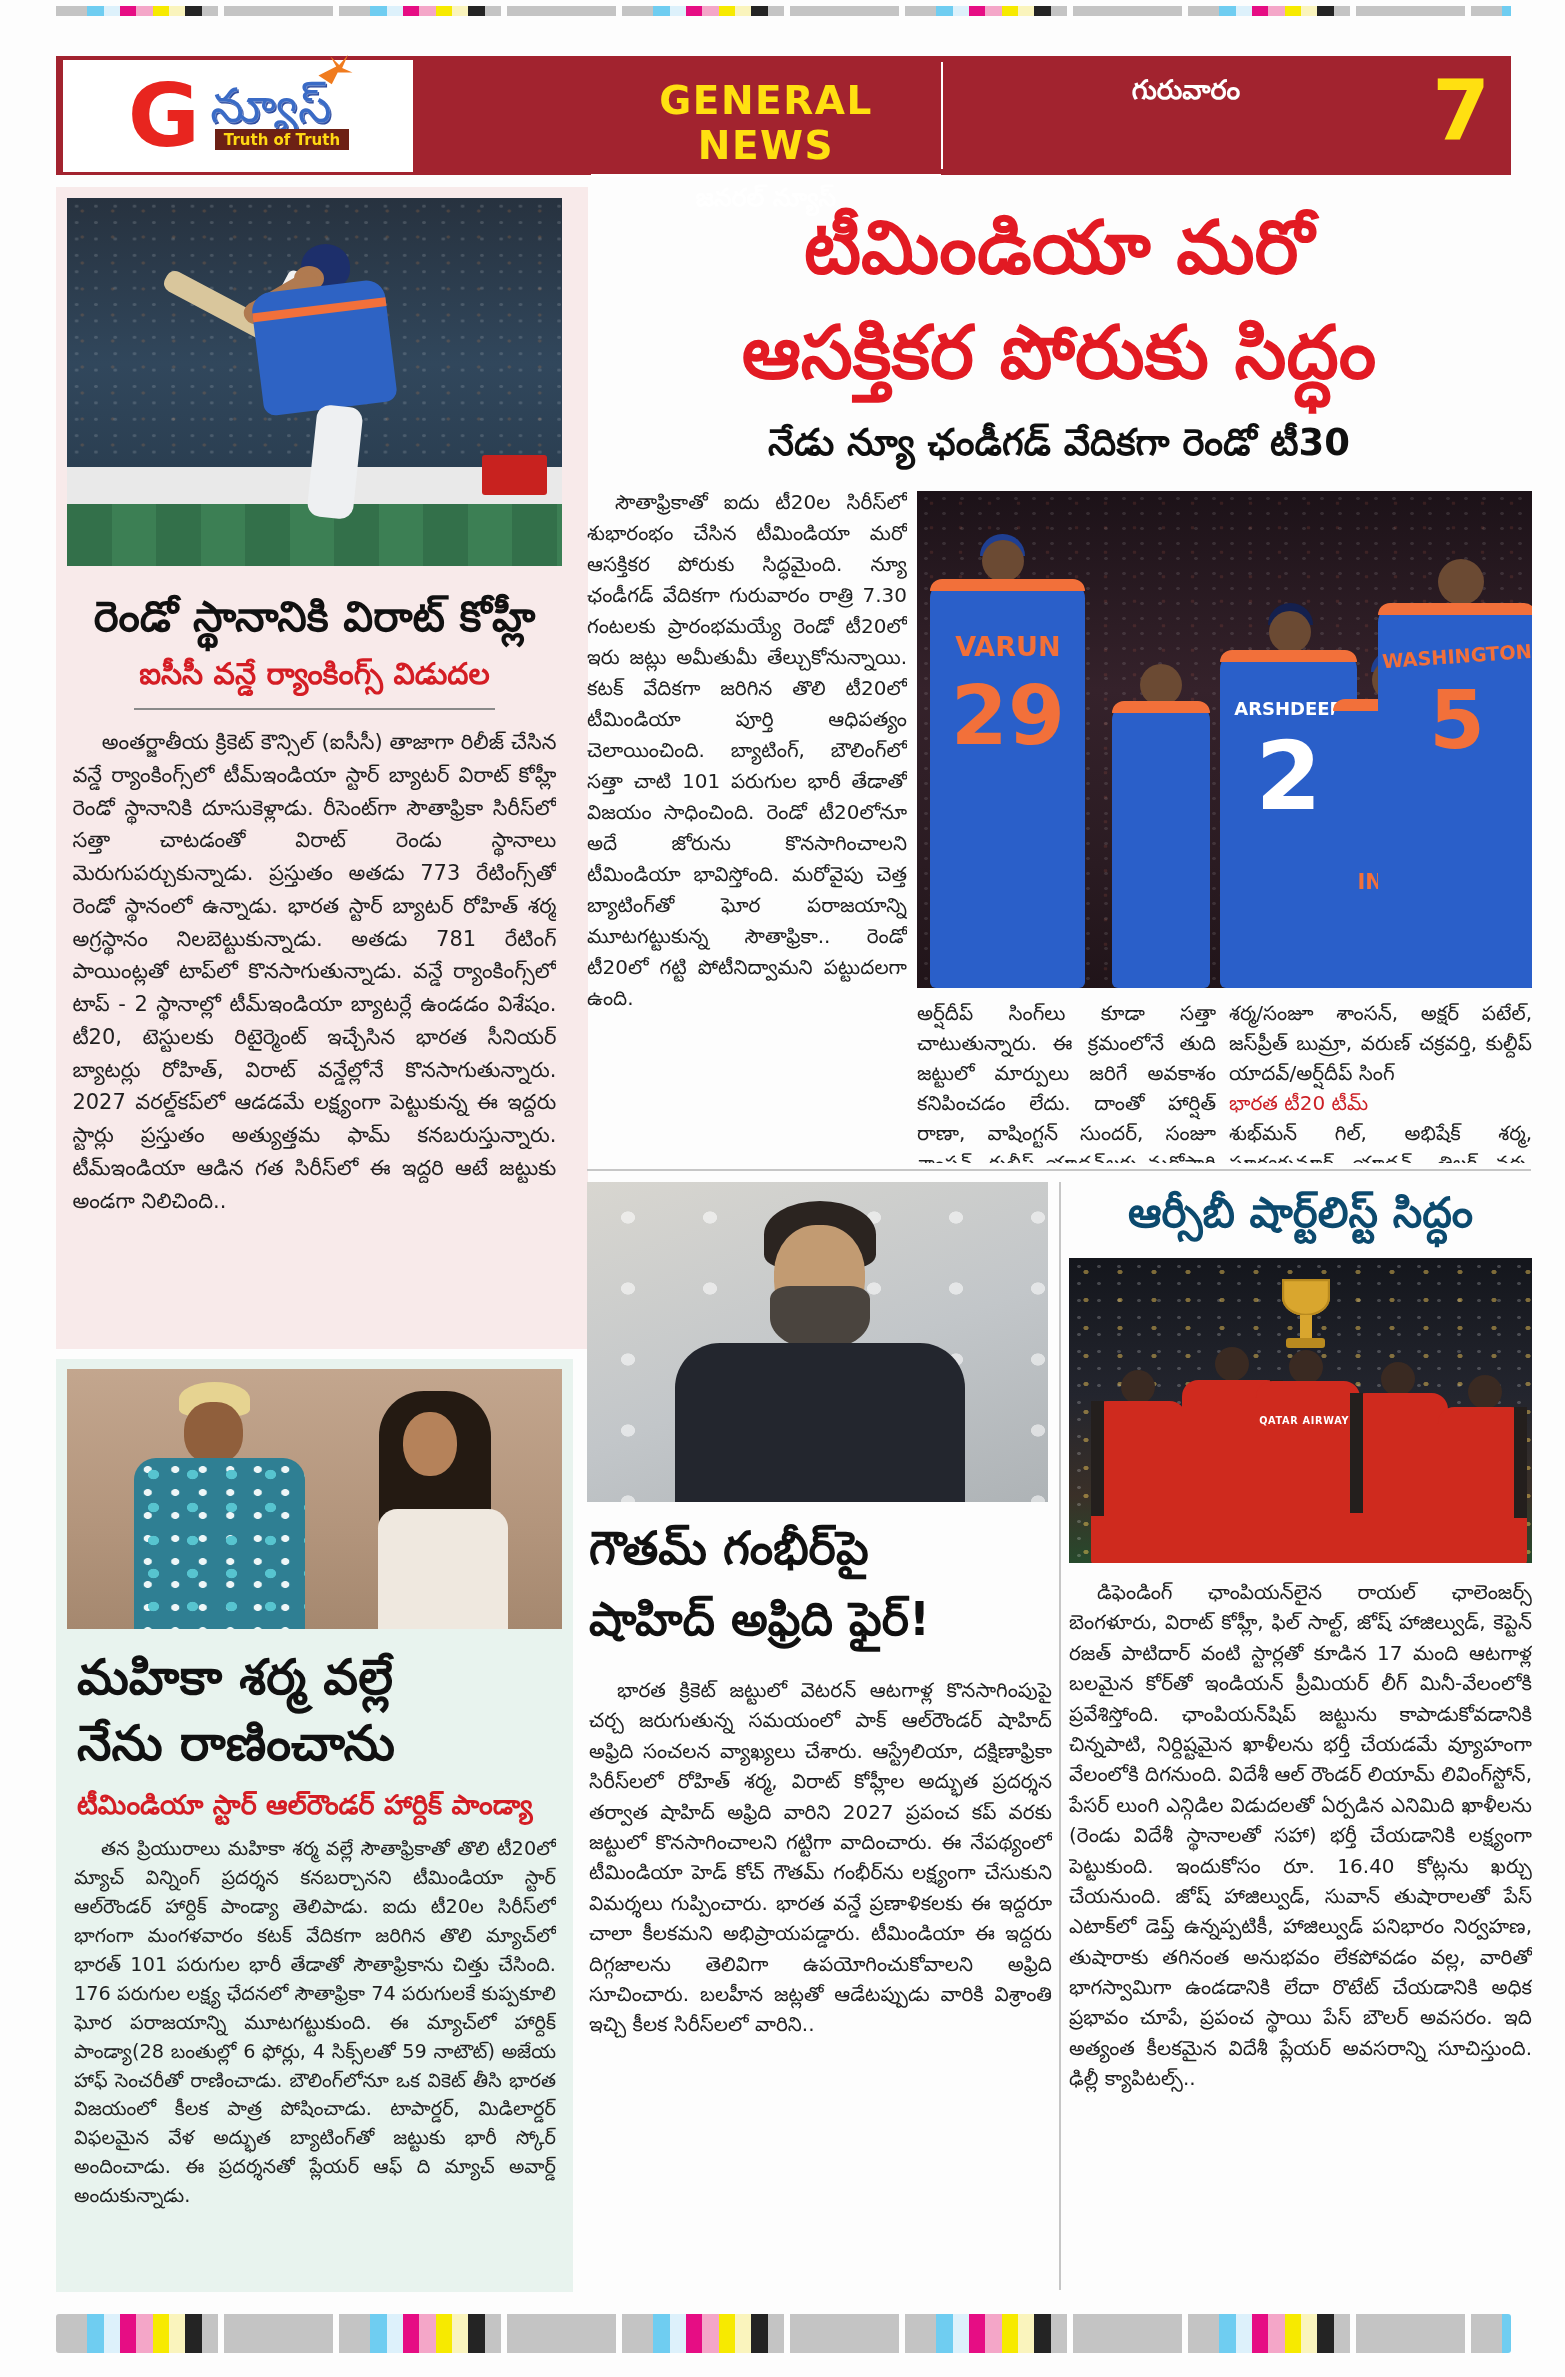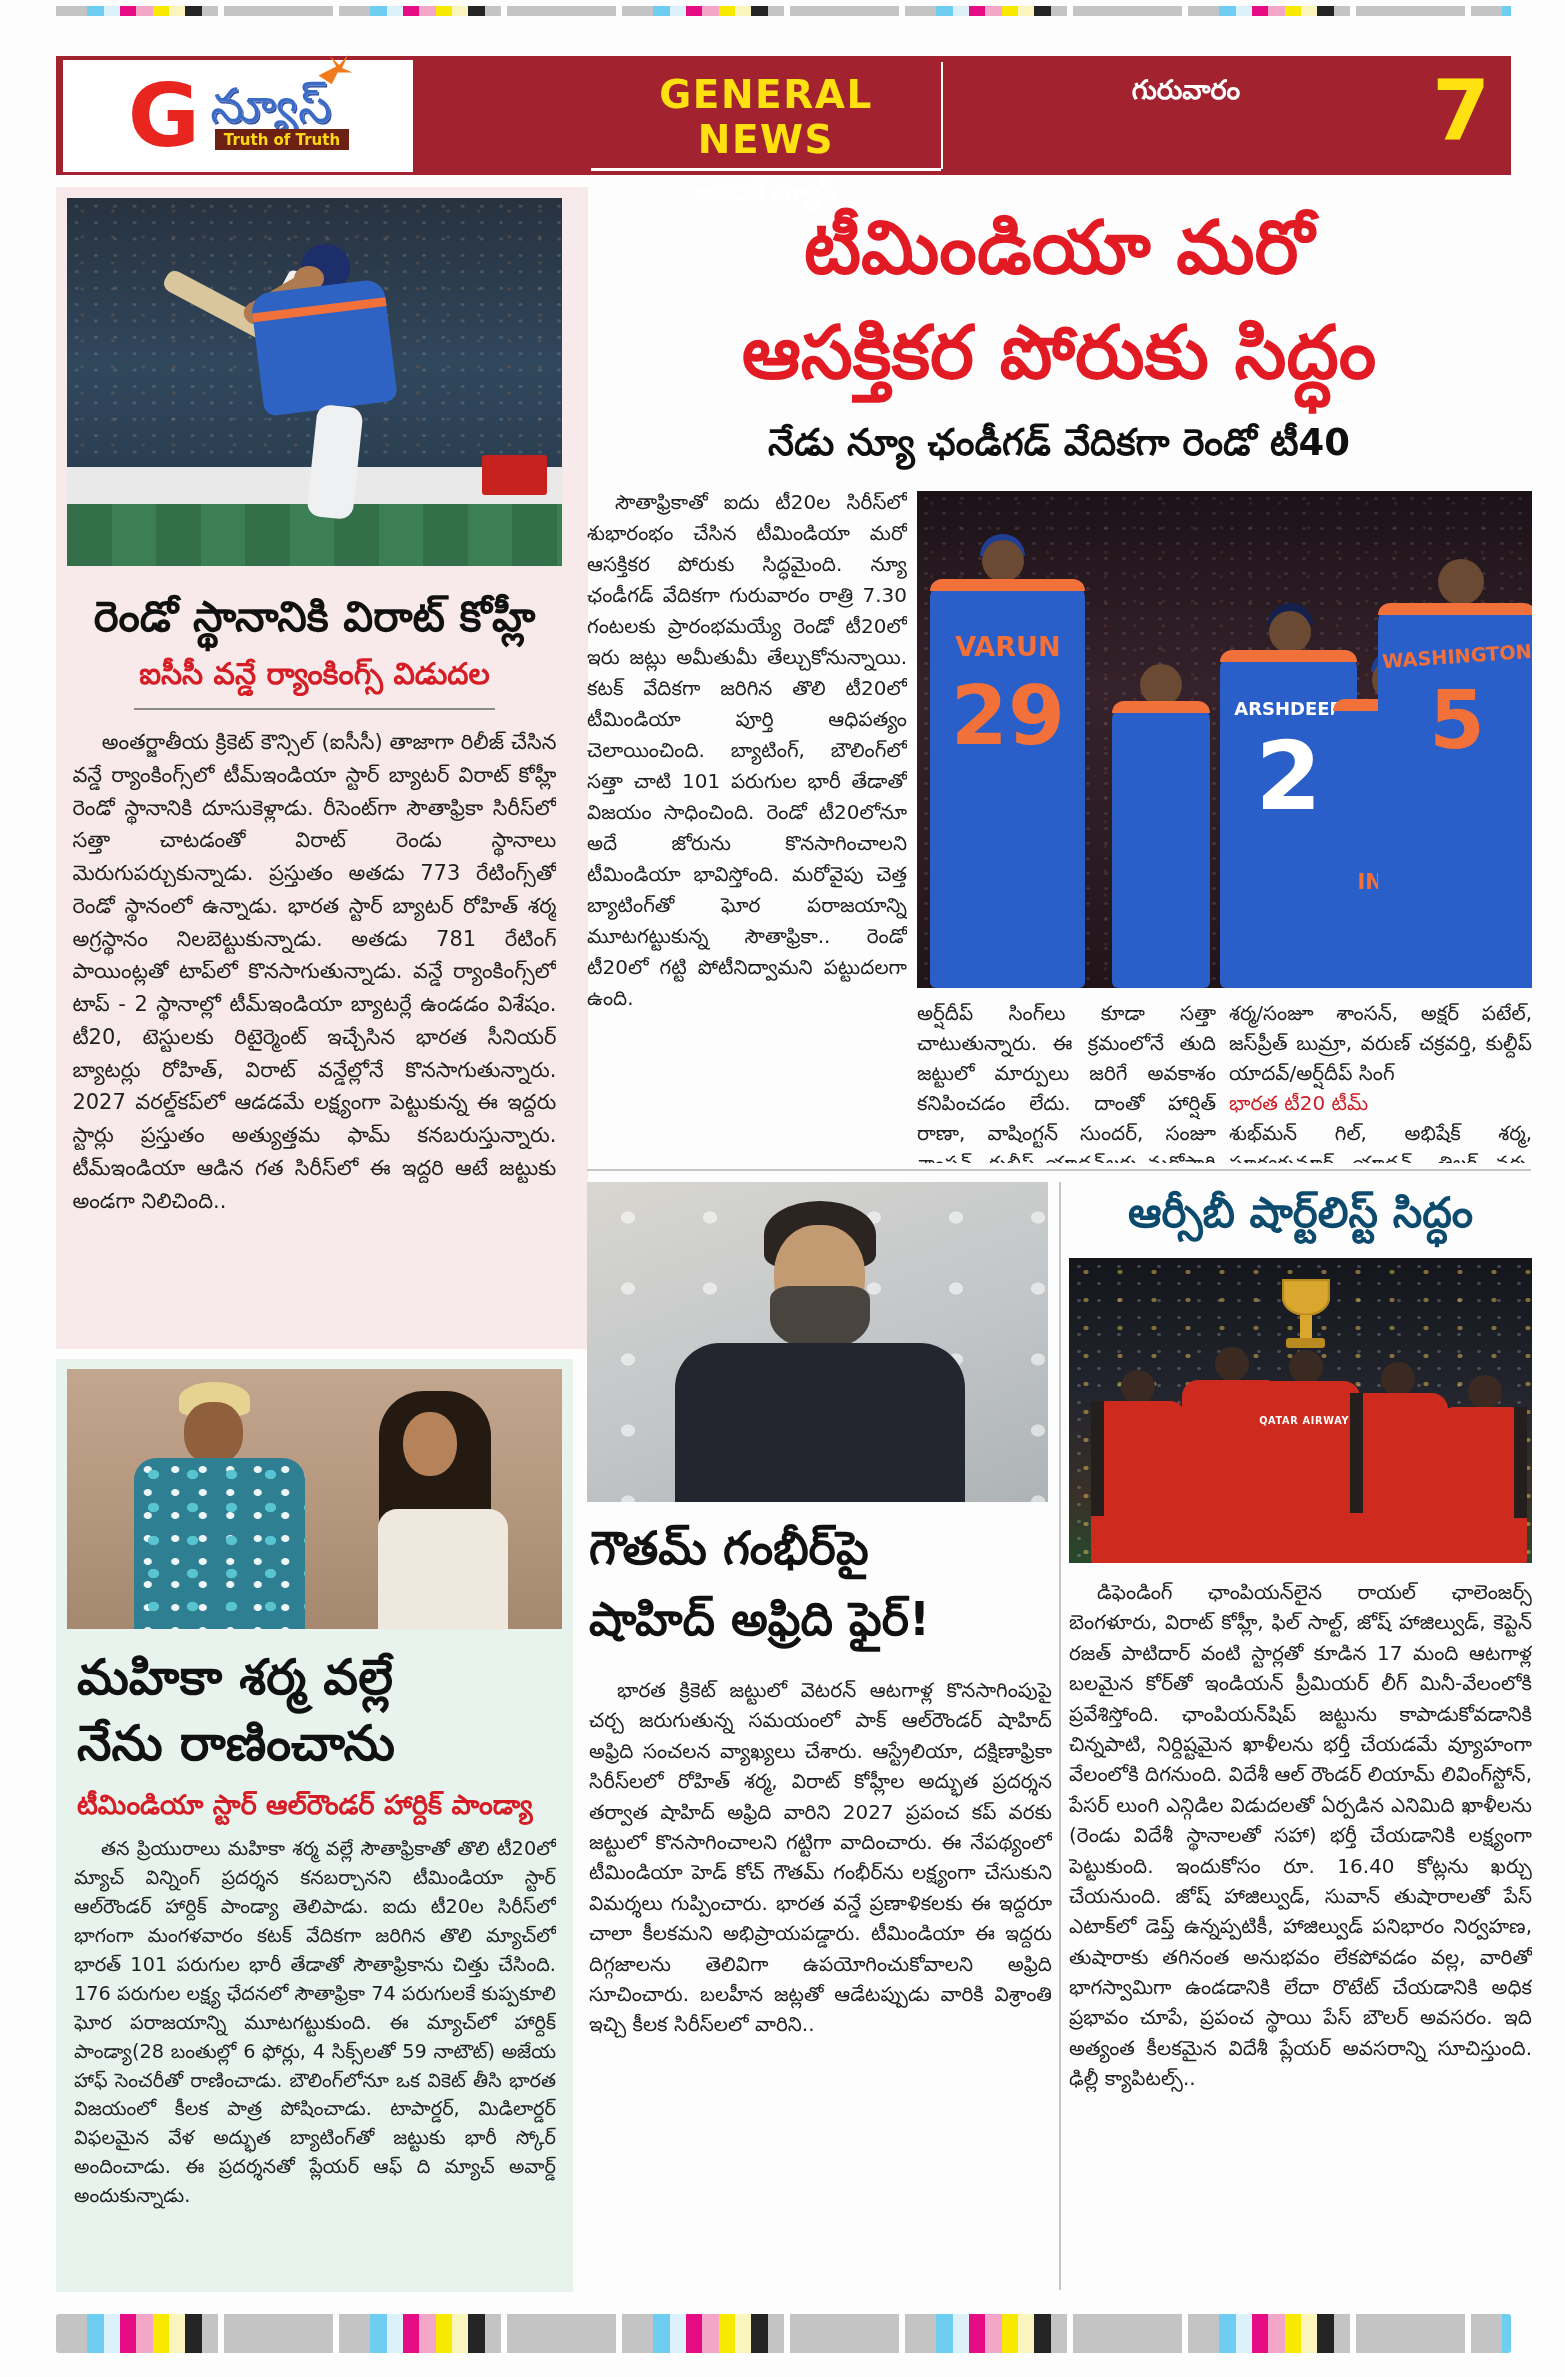--- a/index.html
+++ b/index.html
@@ -24,21 +24,21 @@
   .logo-panel { position:absolute; left:7.4px; top:3.7px; width:350px; height:112px;
             background:#ffffff; display:flex; align-items:center; justify-content:center; gap:10.4px; }
   .logo-g { color:#e8251f; font-size:88px; font-weight:800; line-height:1; }
   .logo-right { position:relative; height:104px; display:flex; flex-direction:column; justify-content:center; }
   .logo-telugu { color:#3a6bc6; font-size:48px; font-weight:400; line-height:1.0;
             text-shadow:0 0 1.5px #ffffff, 1.5px 1.5px 0 #27479e; }
   .voice { align-self:flex-start; margin-left:4.5px; background:#6d2115; color:#ffd813;
             font-size:15px; font-weight:700; padding:1.5px 9px; }
   .bird { position:absolute; right:-4.5px; top:-10.4px; }
 
-  .center-head { position:absolute; left:535px; top:16px; width:350px; text-align:center; }
+  .center-head { position:absolute; left:535px; top:22px; width:350px; text-align:center; }
   .general-en { display:inline-block; color:#ffe011; font-size:39px; font-weight:800;
             letter-spacing:1.5px; border-bottom:3px solid #ffffff; padding-bottom:6px; }
   .general-te { color:#ffffff; font-size:25px; font-weight:800; margin-top:6px; }
 
   .head-sep { position:absolute; left:885px; top:6px; width:2.2px; height:107px; background:#ffffff; }
 
   .date-block { position:absolute; left:907px; top:18px; width:446px; text-align:center; color:#ffffff; }
   .date-day { font-size:27px; font-weight:700; }
   .date-full { font-size:33px; font-weight:800; margin-top:4.5px; }
   .page-num { position:absolute; right:21px; top:6px; color:#ffe011; font-size:83px; font-weight:800; line-height:1.2; }
@@ -208,21 +208,21 @@
     <div class="k-subline"></div>
     <div class="k-body body-text">
       <p>అంతర్జాతీయ క్రికెట్ కౌన్సిల్ (ఐసీసీ) తాజాగా రిలీజ్ చేసిన వన్డే ర్యాంకింగ్స్‌లో టీమ్ఇండియా స్టార్ బ్యాటర్ విరాట్ కోహ్లీ రెండో స్థానానికి దూసుకెళ్లాడు. రీసెంట్‌గా సౌతాఫ్రికా సిరీస్‌లో సత్తా చాటడంతో విరాట్ రెండు స్థానాలు మెరుగుపర్చుకున్నాడు. ప్రస్తుతం అతడు 773 రేటింగ్స్‌తో రెండో స్థానంలో ఉన్నాడు. భారత స్టార్ బ్యాటర్ రోహిత్ శర్మ అగ్రస్థానం నిలబెట్టుకున్నాడు. అతడు 781 రేటింగ్ పాయింట్లతో టాప్‌లో కొనసాగుతున్నాడు. వన్డే ర్యాంకింగ్స్‌లో టాప్ - 2 స్థానాల్లో టీమ్ఇండియా బ్యాటర్లే ఉండడం విశేషం. టీ20, టెస్టులకు రిటైర్మెంట్ ఇచ్చేసిన భారత సీనియర్ బ్యాటర్లు రోహిత్, విరాట్ వన్డేల్లోనే కొనసాగుతున్నారు. 2027 వరల్డ్‌కప్‌లో ఆడడమే లక్ష్యంగా పెట్టుకున్న ఈ ఇద్దరు స్టార్లు ప్రస్తుతం అత్యుత్తమ ఫామ్ కనబరుస్తున్నారు. టీమ్ఇండియా ఆడిన గత సిరీస్‌లో ఈ ఇద్దరి ఆటే జట్టుకు అండగా నిలిచింది..</p>
     </div>
   </div>
 
   <div class="t20-headline">
     <div>టీమిండియా మరో</div>
     <div>ఆసక్తికర పోరుకు సిద్ధం</div>
   </div>
-  <div class="t20-subhead">నేడు న్యూ ఛండీగడ్ వేదికగా రెండో టీ40</div>
+  <div class="t20-subhead">నేడు న్యూ ఛండీగడ్ వేదికగా రెండో టీ30</div>
 
   <div class="t20-col-a body-text">
     <p>సౌతాఫ్రికాతో ఐదు టీ20ల సిరీస్‌లో శుభారంభం చేసిన టీమిండియా మరో ఆసక్తికర పోరుకు సిద్ధమైంది. న్యూ ఛండీగడ్ వేదికగా గురువారం రాత్రి 7.30 గంటలకు ప్రారంభమయ్యే రెండో టీ20లో ఇరు జట్లు అమీతుమీ తేల్చుకోనున్నాయి. కటక్ వేదికగా జరిగిన తొలి టీ20లో టీమిండియా పూర్తి ఆధిపత్యం చెలాయించింది. బ్యాటింగ్, బౌలింగ్‌లో సత్తా చాటి 101 పరుగుల భారీ తేడాతో విజయం సాధించింది. రెండో టీ20లోనూ అదే జోరును కొనసాగించాలని టీమిండియా భావిస్తోంది. మరోవైపు చెత్త బ్యాటింగ్‌తో ఘోర పరాజయాన్ని మూటగట్టుకున్న సౌతాఫ్రికా.. రెండో టీ20లో గట్టి పోటీనిద్వామని పట్టుదలగా ఉంది.</p>
   </div>
 
   <div class="photo team-photo">
 
     <div class="t-cap" style="left:63px; top:43px;"></div>
     <div class="t-head" style="left:65px; top:49px;"></div>
     <div class="t-shirt" style="left:13.4px; top:88px; width:155px; height:409px;">

